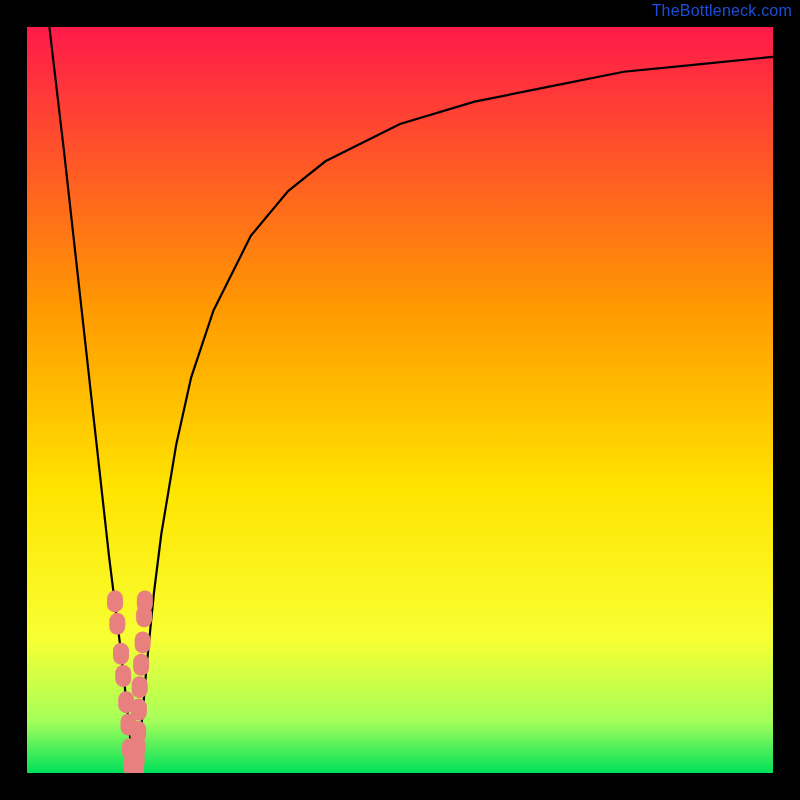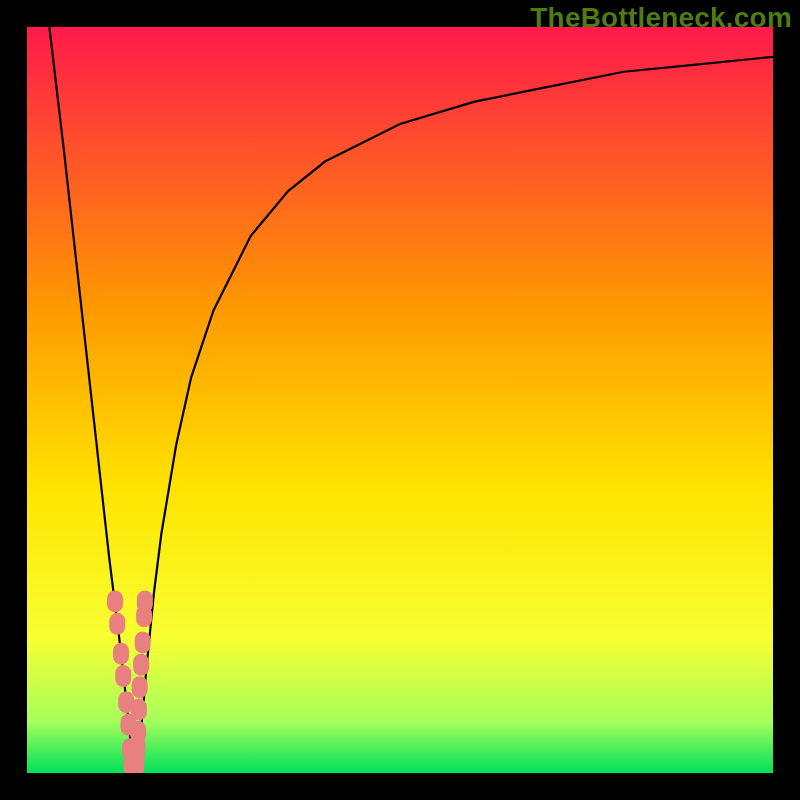--- a/index.html
+++ b/index.html
@@ -14,23 +14,23 @@
   .frame {
     position: relative;
     width: 800px;
     height: 800px;
     box-sizing: border-box;
   }
   .watermark {
     position: absolute;
     top: 2px;
     right: 8px;
-    color: #4d7c0f;
-    font-size: 28px;
-    font-weight: 700;
+    color: #1d4ed8;
+    font-size: 16px;
+    font-weight: 400;
     letter-spacing: 0.2px;
     z-index: 30;
   }
   svg {
     display: block;
   }
 </style>
 </head>
 <body>
 

